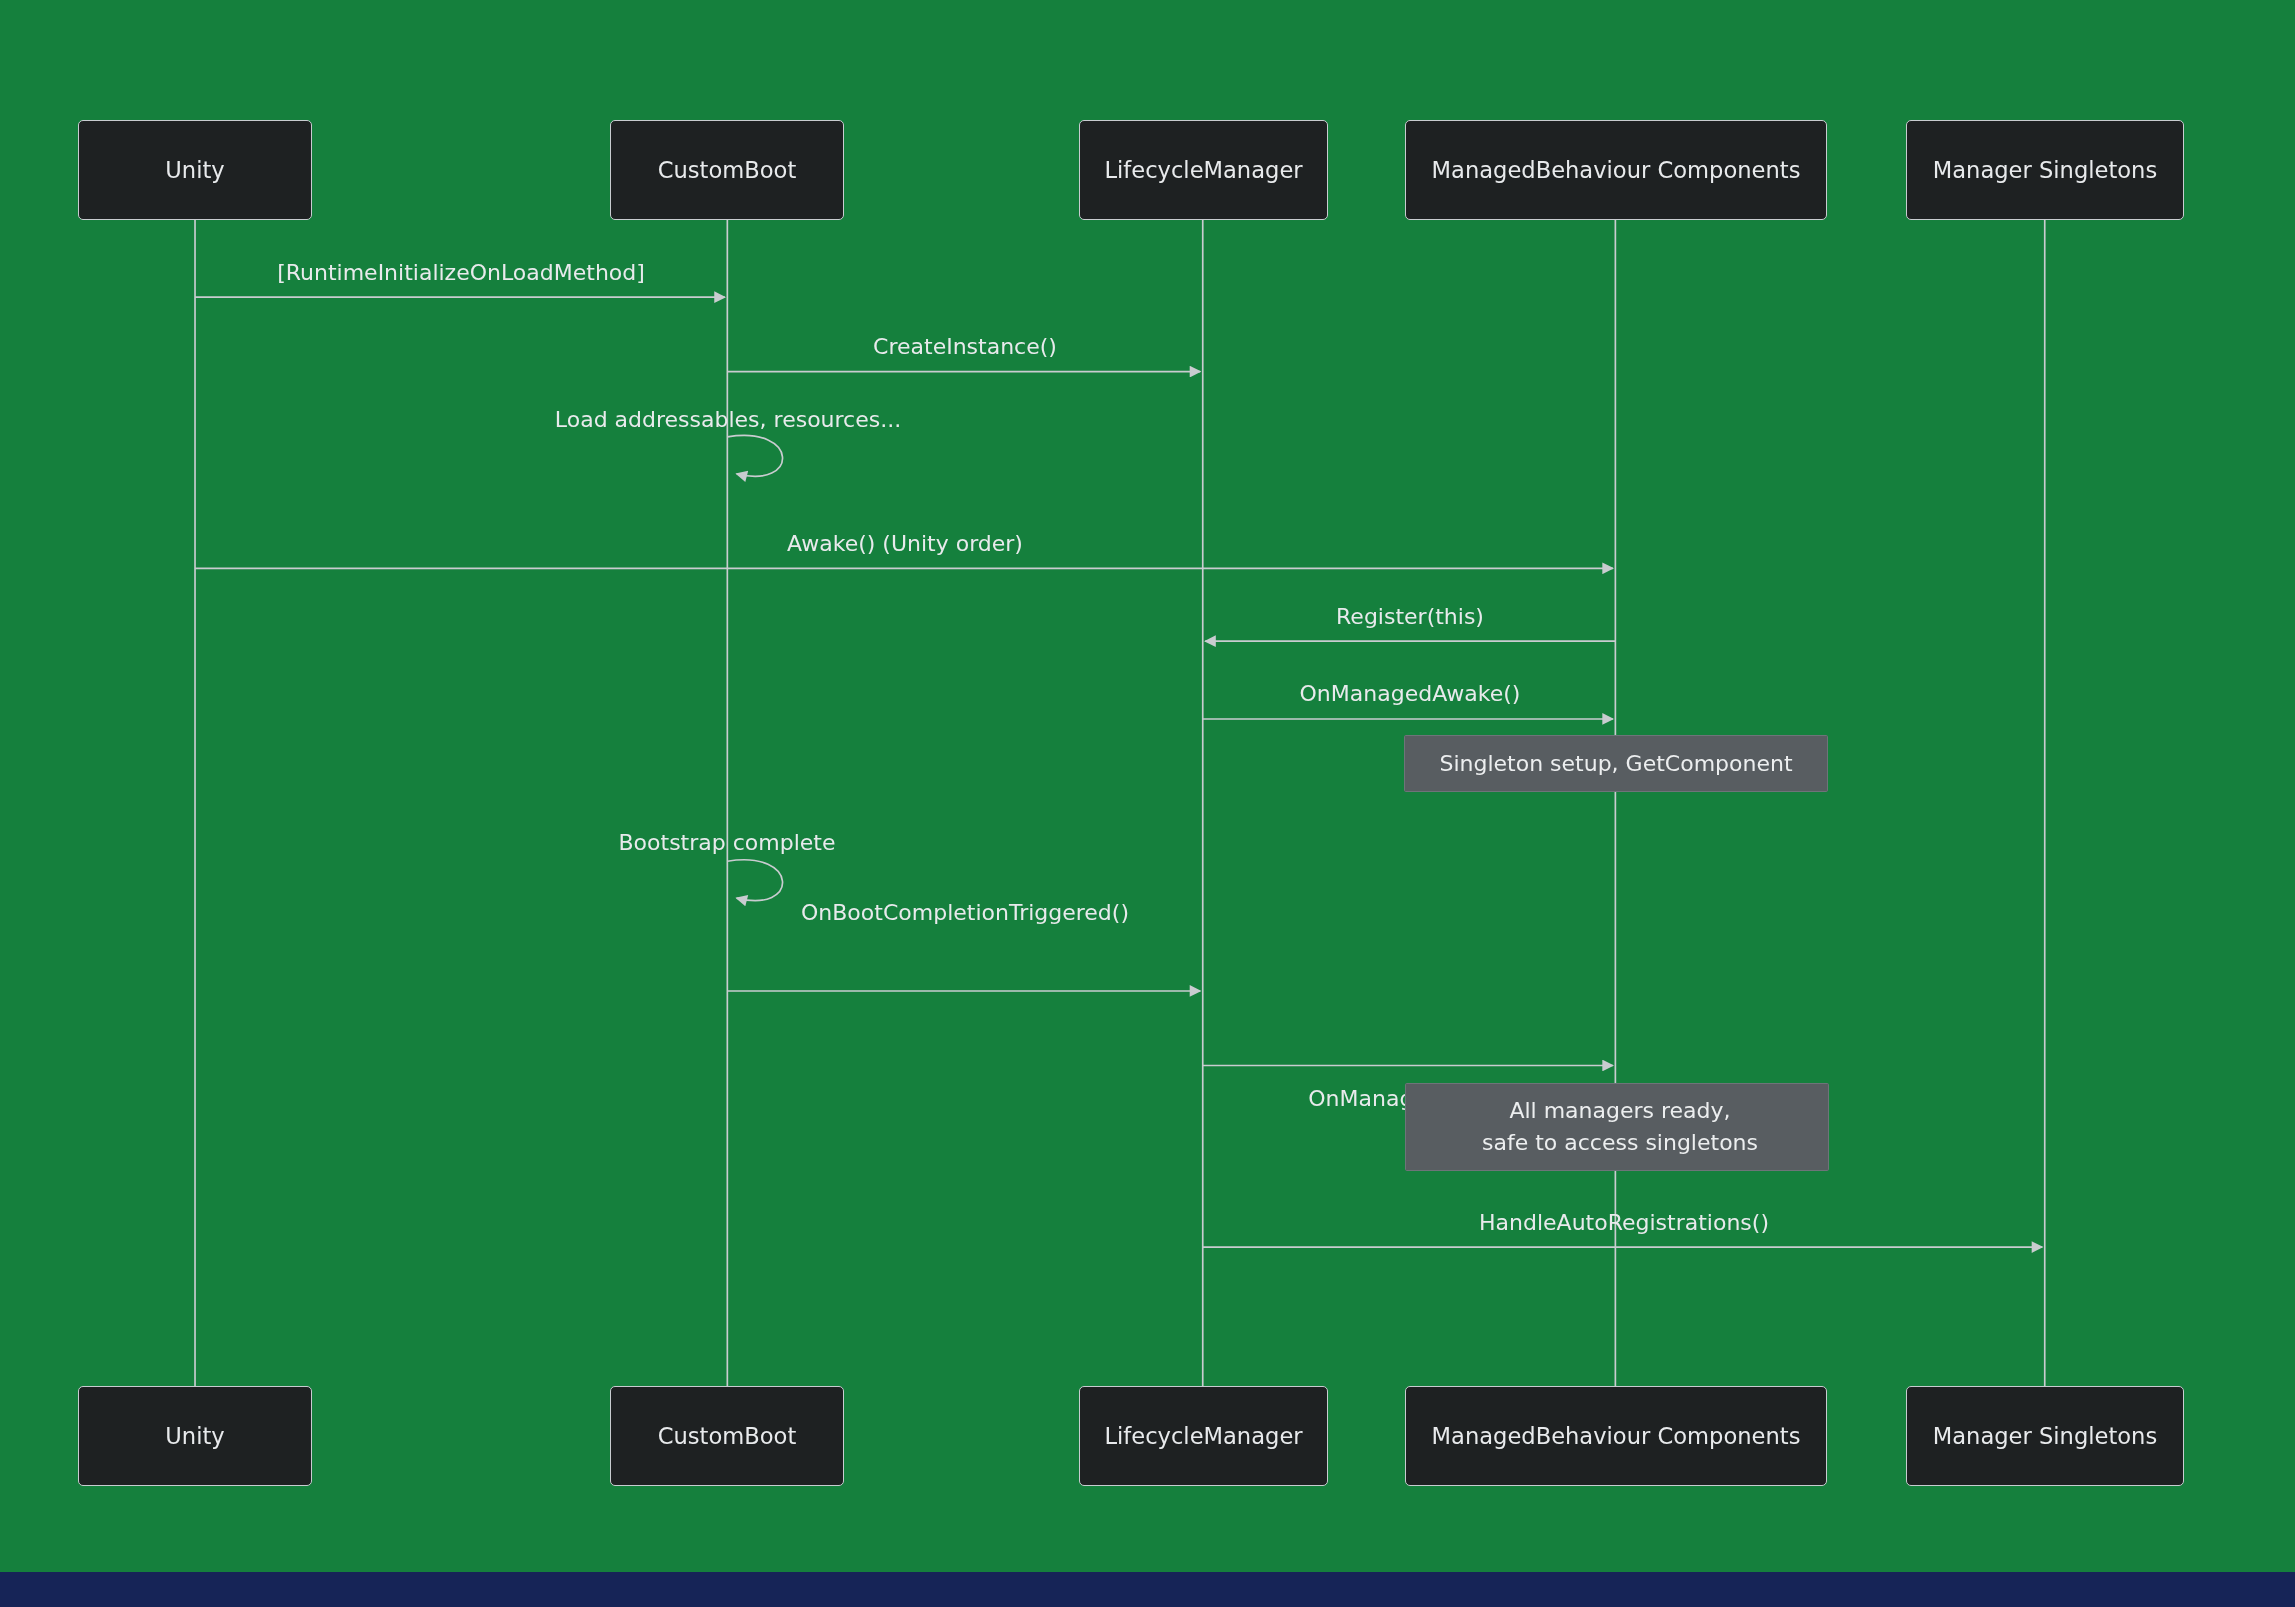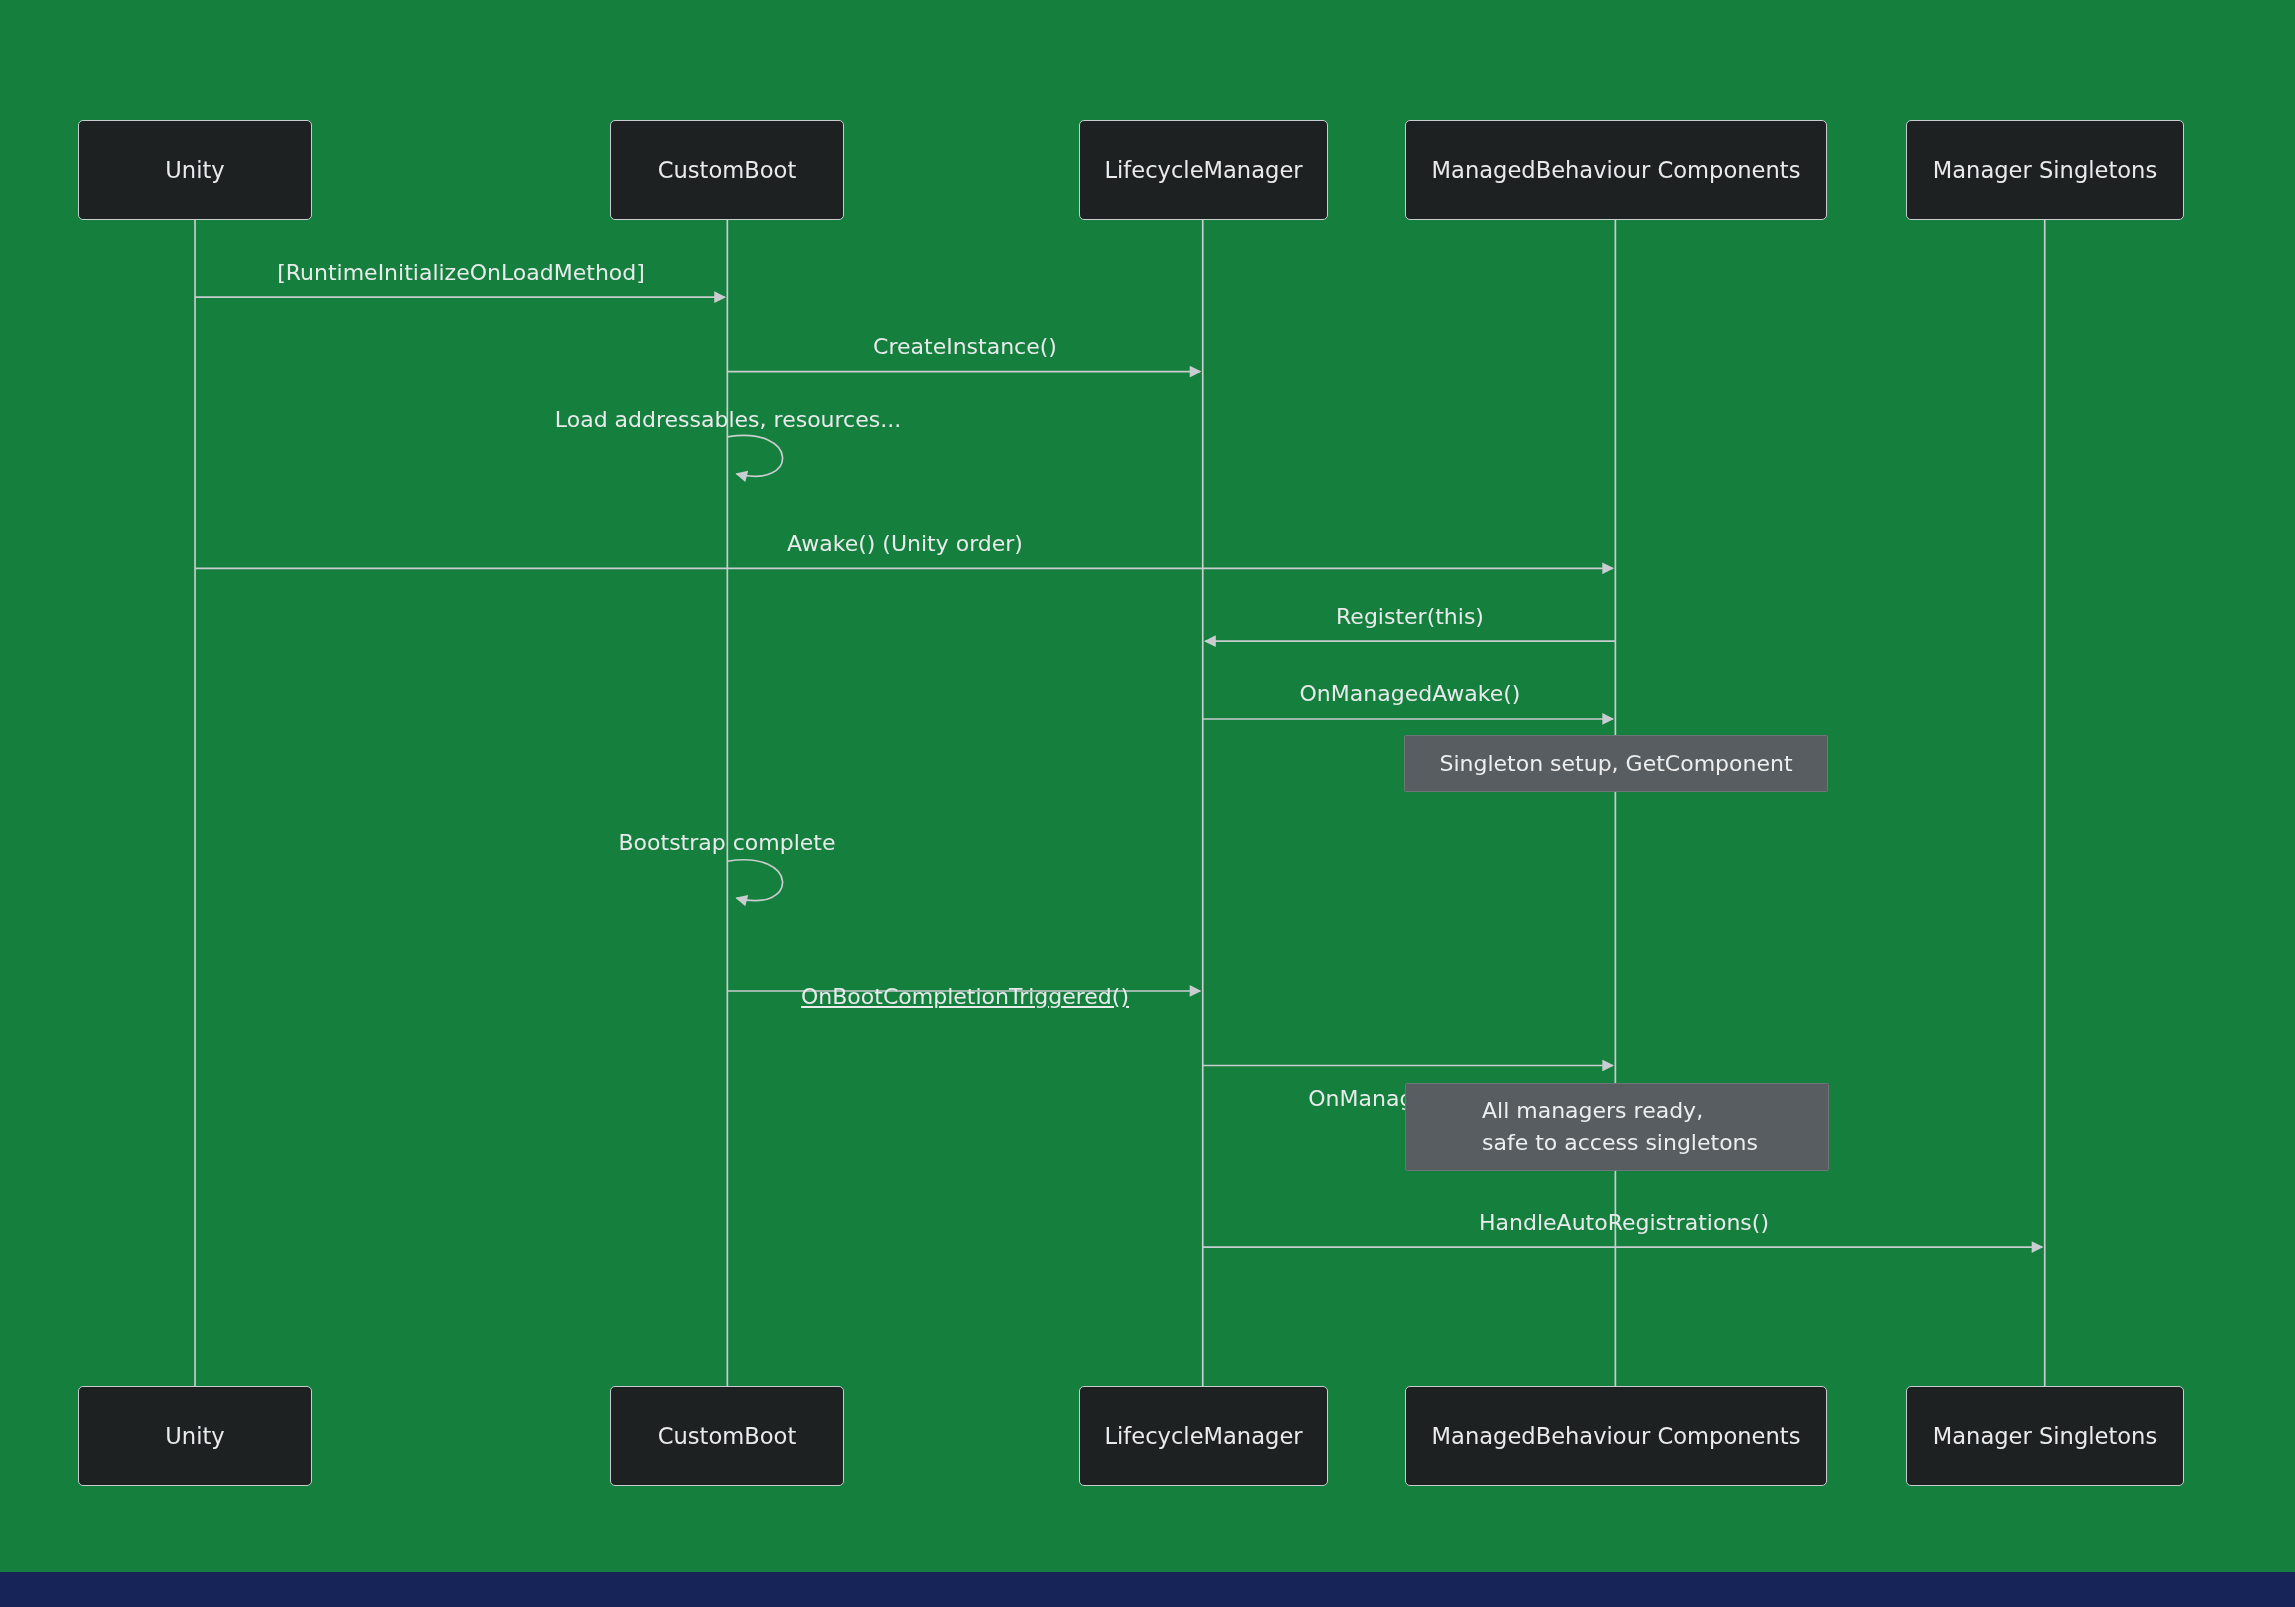--- a/index.html
+++ b/index.html
@@ -47,21 +47,21 @@
     position: absolute;
     background: #585d61;
     border: 0.8px solid #6e7479;
     border-radius: 1.7px;
     color: #eceeef;
     font-size: 22px;
     line-height: 32px;
     display: flex;
     align-items: center;
     justify-content: center;
-    text-align: left;
+    text-align: center;
     white-space: pre-line;
     box-sizing: border-box;
   }
 </style>
 </head>
 <body>
 
 <div id="canvas">
 
   <svg class="layer" viewBox="0 0 2742 1920" width="2295" height="1607">
@@ -101,21 +101,21 @@
   <div class="actor-box" style="left:1405px;top:1386px; width:422px;">ManagedBehaviour Components</div>
   <div class="actor-box" style="left:1906px;top:1386px; width:278px;">Manager Singletons</div>
 
   <div class="msg-label" style="left:461px;  top:260px;">[RuntimeInitializeOnLoadMethod]</div>
   <div class="msg-label" style="left:965px; top:334px;">CreateInstance()</div>
   <div class="msg-label" style="left:728px;  top:407px;">Load addressables, resources...</div>
   <div class="msg-label" style="left:905px; top:531px;">Awake() (Unity order)</div>
   <div class="msg-label" style="left:1410px; top:604px;">Register(this)</div>
   <div class="msg-label" style="left:1410px; top:681px;">OnManagedAwake()</div>
   <div class="msg-label" style="left:727px;  top:830px;">Bootstrap complete</div>
-  <div class="msg-label" style="left:965px; top:984px;text-decoration:underline;">OnBootCompletionTriggered()</div>
+  <div class="msg-label" style="left:965px; top:900px;">OnBootCompletionTriggered()</div>
   <div class="msg-label" style="left:1410px; top:1086px;text-align:center;">OnManagedStart()</div>
   <div class="msg-label" style="left:1624px; top:1210px;">HandleAutoRegistrations()</div>
 
   <div class="note" style="left:1404px; top:735px;  width:424px; height:57px;">Singleton setup, GetComponent</div>
   <div class="note" style="left:1405px; top:1083px; width:424px; height:88px;padding-left:6px;">All managers ready,
 safe to access singletons</div>
 
   <div id="bottom-strip"></div>
 </div>
 

